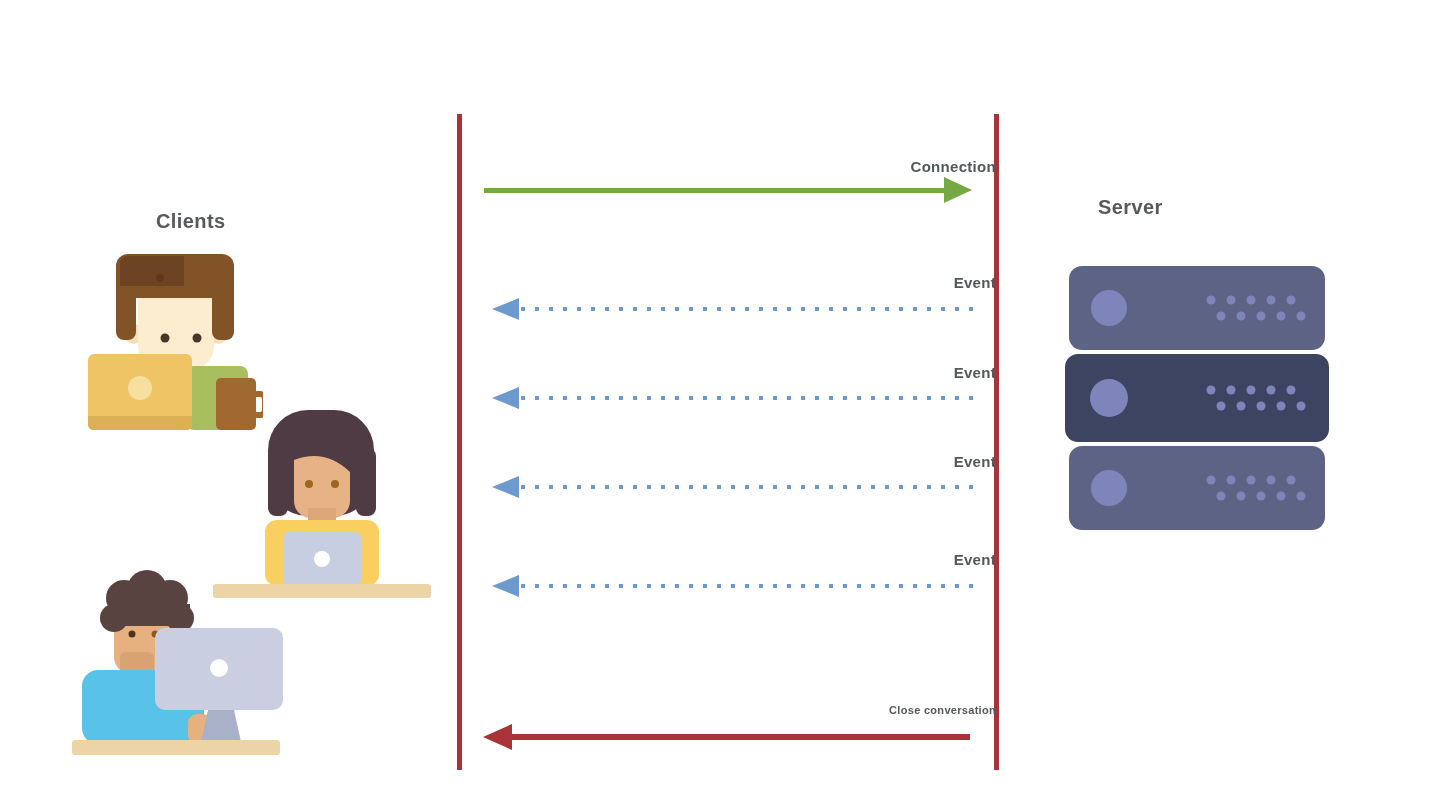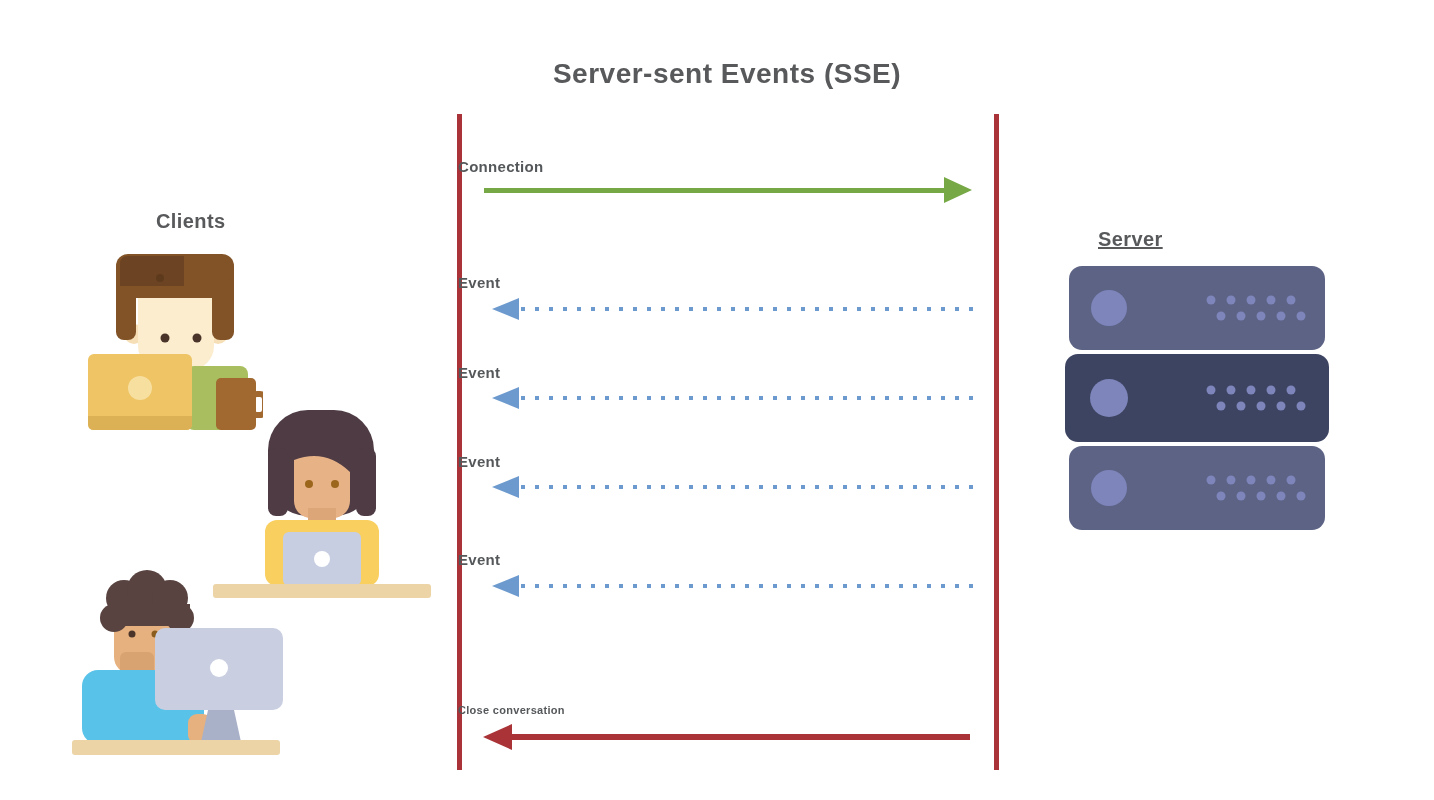--- a/index.html
+++ b/index.html
@@ -18,23 +18,23 @@
   .title{position:absolute;left:427px;top:58px;width:600px;text-align:center;
          font-size:28px;font-weight:bold;color:var(--heading);letter-spacing:.5px;}
 
   .lifeline{position:absolute;top:114px;width:5px;height:656px;background:var(--lifeline);}
   .lifeline.left{left:457px;}
   .lifeline.right{left:994px;}
 
   .actor-label{position:absolute;width:200px;text-align:left;font-size:20px;
                font-weight:bold;color:var(--heading);letter-spacing:.4px;}
   .clients-label{left:156px;top:210px;}
-  .server-label{left:1098px;top:228px;text-decoration:underline;}
+  .server-label{left:1098px;top:196px;}
 
-  .msg-label{position:absolute;left:458px;width:538px;text-align:left;
+  .msg-label{position:absolute;left:458px;width:538px;text-align:right;
              font-weight:bold;font-size:15px;color:var(--label);letter-spacing:.3px;}
 
   .solid-line{position:absolute;height:5px;}
   .solid-line.green{left:484px;top:188px;width:462px;background:var(--green);}
   .solid-line.red{left:510px;top:734px;width:460px;height:6px;background:var(--red);}
 
   .head{position:absolute;width:0;height:0;}
   .head.right-green{left:944px;top:177px;
       border-top:13px solid transparent;border-bottom:13px solid transparent;
       border-left:28px solid var(--green);}
@@ -53,21 +53,20 @@
   .p1{left:88px;top:248px;}
   .p2{left:213px;top:408px;}
   .p3{left:62px;top:556px;}
   .srv{left:1065px;top:266px;}
 </style>
 </head>
 <body>
 
 <div class="canvas">
 
-  <div class="title">Server-sent Events (SSE)</div>
 
   <div class="lifeline left"></div>
   <div class="lifeline right"></div>
 
   <div class="actor-label clients-label">Clients</div>
   <div class="actor-label server-label">Server</div>
 
   <div class="msg-label" style="top:158px;">Connection</div>
   <div class="solid-line green"></div>
   <div class="head right-green"></div>

